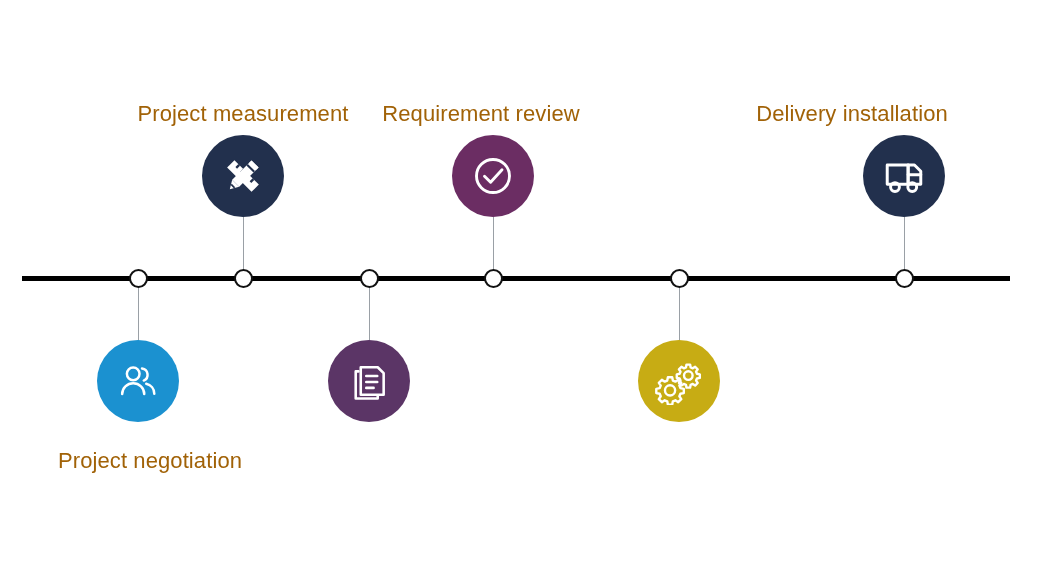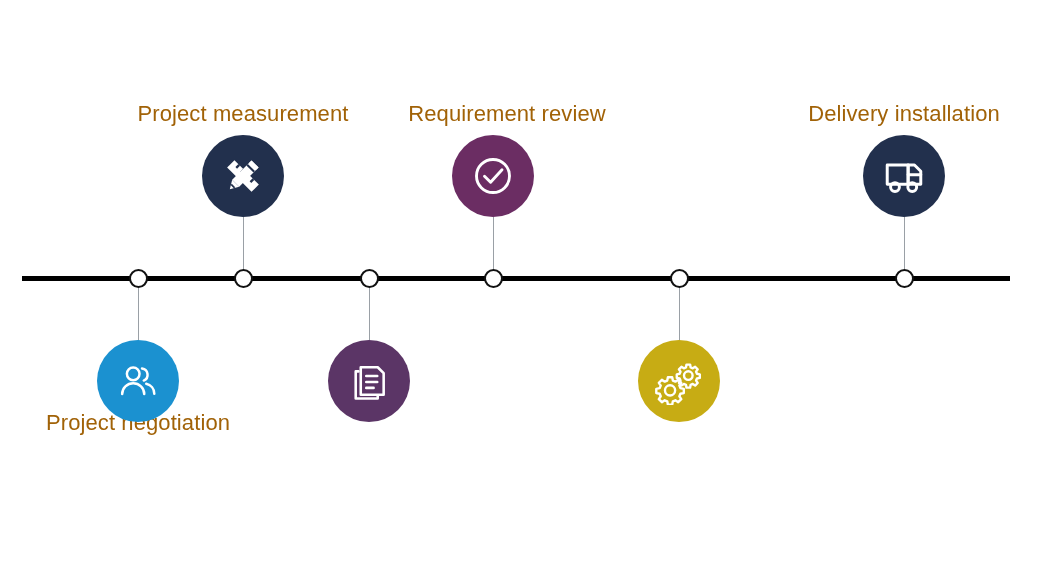--- a/index.html
+++ b/index.html
@@ -72,21 +72,21 @@
   .step-label {
     position: absolute;
     font-size: 22px;
     color: #a16207;
     white-space: nowrap;
     transform: translateX(-50%);
     letter-spacing: 0.1px;
     z-index: 3;
   }
   .step-label.up   { top: 101px; }
-  .step-label.down { top: 410px; }
+  .step-label.down { top: 448px; margin-left: 12px; }
 </style>
 </head>
 <body>
 
 <div id="stage">
 
   <div class="axis-line"></div>
 
   <div class="stem down" style="left:138px;"></div>
   <div class="node" style="left:138px;"></div>
@@ -143,21 +143,21 @@
   <div class="stem up" style="left:493px;"></div>
   <div class="node" style="left:493px;"></div>
   <div class="bubble up" style="left:493px; background:#6b2d63;">
     <span>
       <svg width="48" height="48" viewBox="0 0 48 48" fill="none" stroke="#ffffff" stroke-width="2.9" stroke-linecap="round" stroke-linejoin="round">
         <circle cx="24" cy="24" r="16.5"></circle>
         <path d="M15.5 24.2 21.6 30.2 33 17.8"></path>
       </svg>
     </span>
   </div>
-  <div class="step-label up" style="left:507px;">Requirement review</div>
+  <div class="step-label up" style="left:481px;">Requirement review</div>
 
   <div class="stem down" style="left:679px;"></div>
   <div class="node" style="left:679px;"></div>
   <div class="bubble down" style="left:679px; background:#c7ac14;">
     <span>
       <svg width="48" height="48" viewBox="0 0 48 48" fill="none" stroke="#ffffff" stroke-width="2.4" stroke-linejoin="round" stroke-linecap="round">
 
         <path d="M31.5 7.6h3.6l.55 2.85 2.1.88 2.4-1.6 2.55 2.55-1.6 2.4.88 2.1 2.85.55v3.6l-2.85.55-.88 2.1 1.6 2.4-2.55 2.55-2.4-1.6-2.1.88-.55 2.85h-3.6l-.55-2.85-2.1-.88-2.4 1.6-2.55-2.55 1.6-2.4-.88-2.1-2.85-.55v-3.6l2.85-.55.88-2.1-1.6-2.4 2.55-2.55 2.4 1.6 2.1-.88z"></path>
         <circle cx="33.3" cy="18.6" r="4.3"></circle>
 
@@ -173,15 +173,15 @@
     <span>
       <svg width="46" height="46" viewBox="0 0 48 48" fill="none" stroke="#ffffff" stroke-width="3.1" stroke-linejoin="round" stroke-linecap="round">
         <path d="M6.5 12.5h21.8v20.2H6.5z"></path>
         <path d="M28.3 12.5h6.6L41.5 19v13.7h-13.2z"></path>
         <path d="M28.3 22.6h13.2"></path>
         <circle cx="14.6" cy="35.6" r="4.6"></circle>
         <circle cx="32.6" cy="35.6" r="4.6"></circle>
       </svg>
     </span>
   </div>
-  <div class="step-label up" style="left:904px;">Delivery installation</div>
+  <div class="step-label up" style="left:852px;">Delivery installation</div>
 
 </div>
 
 </body></html>

